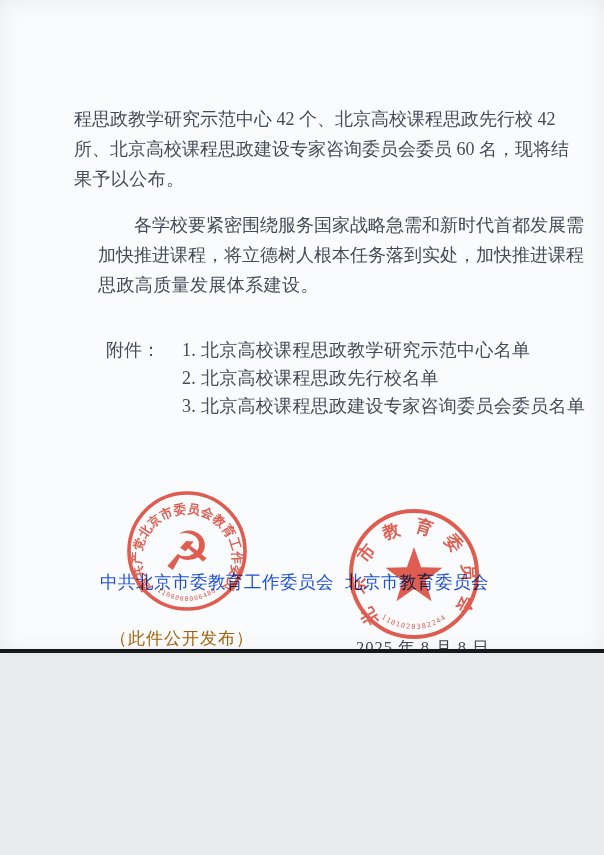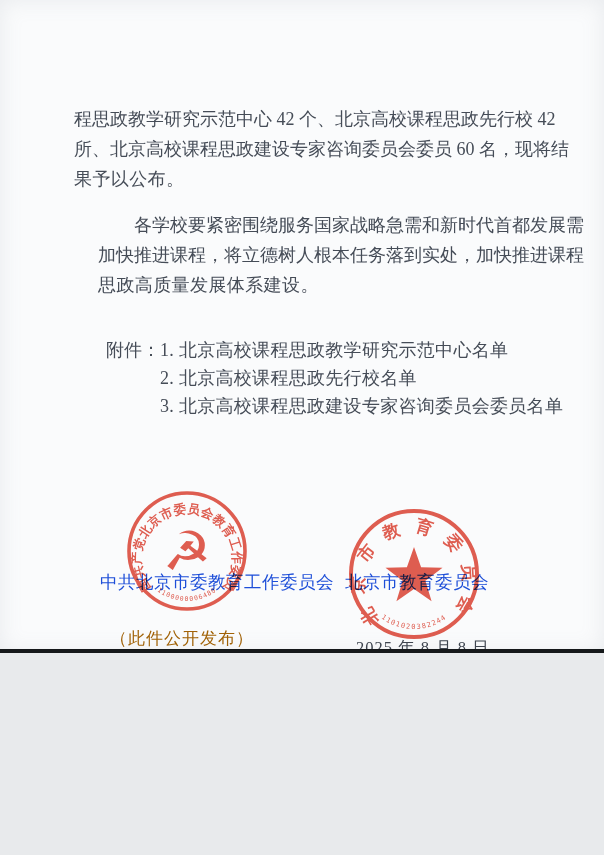--- a/index.html
+++ b/index.html
@@ -40,21 +40,21 @@
     <div class="line fill">所、北京高校课程思政建设专家咨询委员会委员 60 名，现将结</div>
     <div class="line">果予以公布。</div>
   </div>
 
   <div class="para" style="left:74px;top:210px;margin-left:24px;">
     <div class="line fill">　　各学校要紧密围绕服务国家战略急需和新时代首都发展需</div>
     <div class="line fill">加快推进课程，将立德树人根本任务落到实处，加快推进课程</div>
     <div class="line">思政高质量发展体系建设。</div>
   </div>
 
-  <div class="attach" style="left:106px;top:336px;">
+  <div class="attach" style="left:106px;top:336px;gap:22px;">
     <span style="white-space:pre;">附件：</span>
     <div class="items">
       <div>1. 北京高校课程思政教学研究示范中心名单</div>
       <div>2. 北京高校课程思政先行校名单</div>
       <div>3. 北京高校课程思政建设专家咨询委员会委员名单</div>
     </div>
   </div>
 
   <div class="sig" style="left:100px;top:570px;">中共北京市委教育工作委员会</div>
   <div class="sig" style="left:345px;top:570px;">北京市教育委员会</div>

